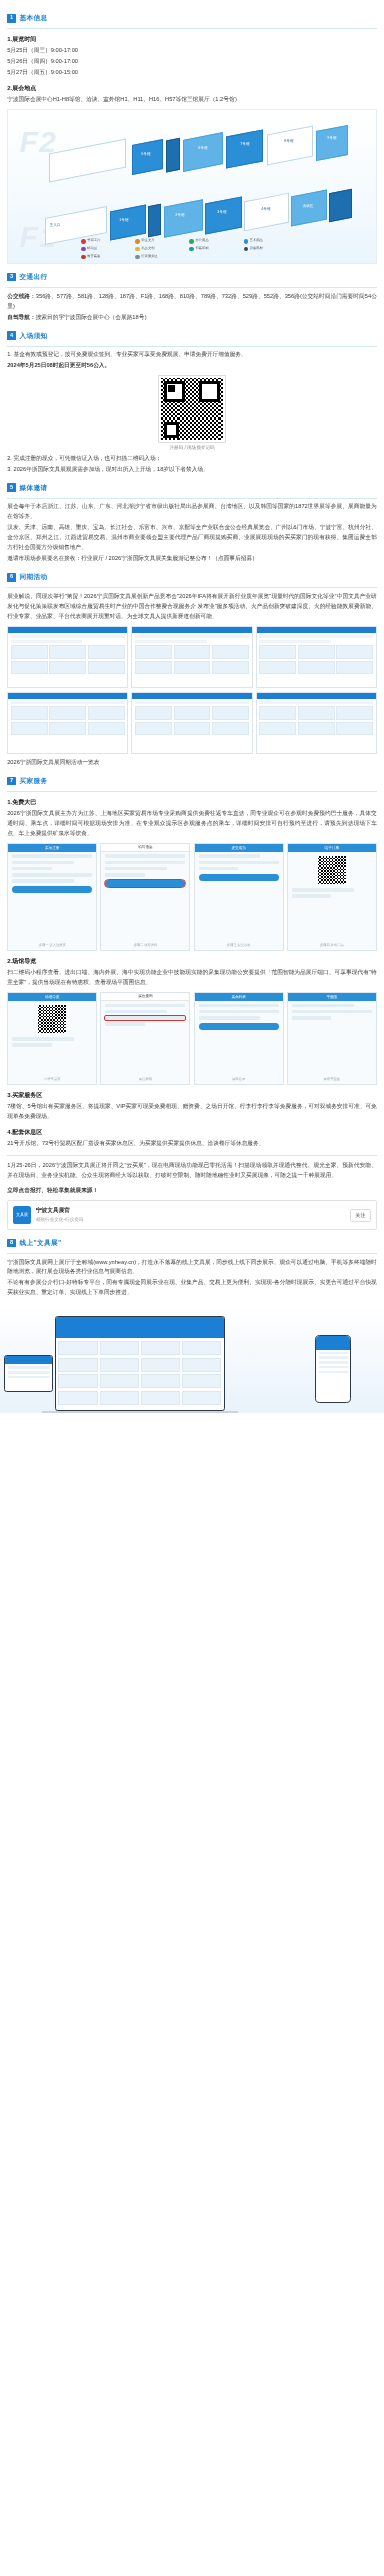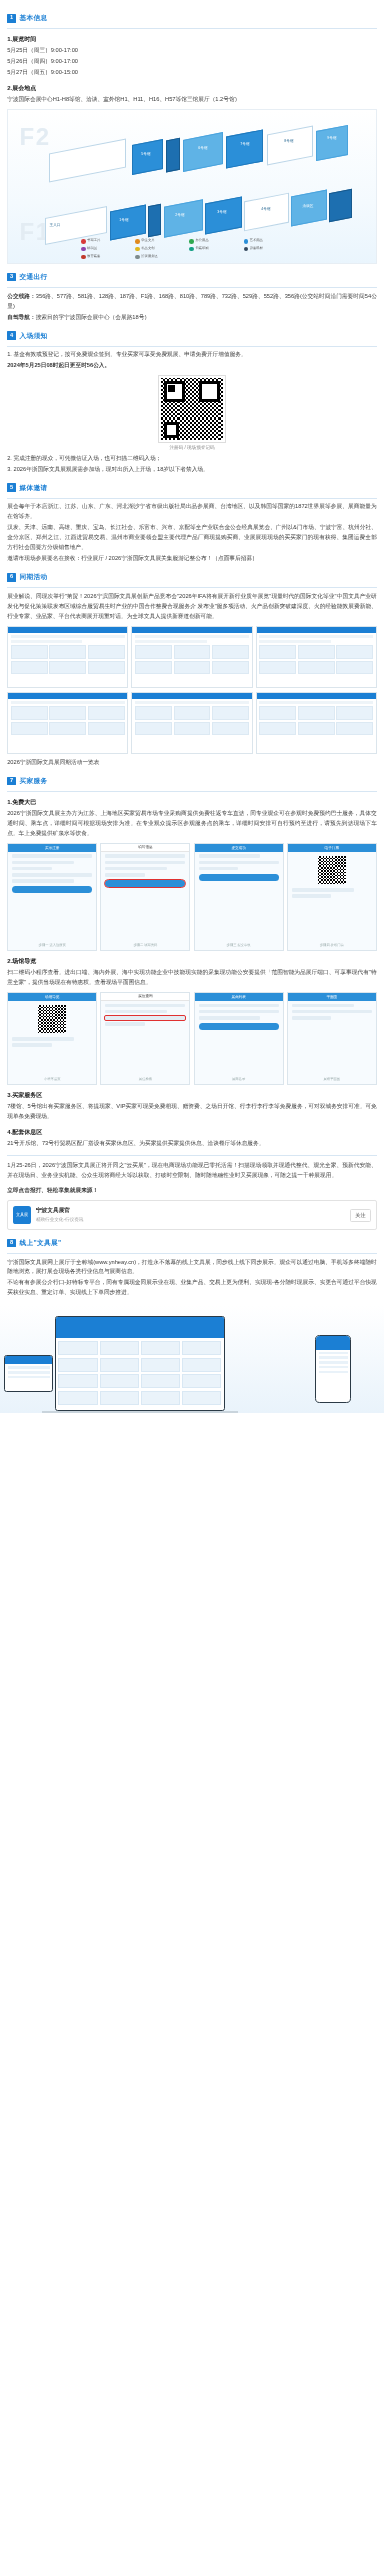--- a/index.html
+++ b/index.html
@@ -61,24 +61,25 @@
     position: relative;
     width: 100%;
     height: 155px;
     background: linear-gradient(180deg,#ffffff 0%, #f4fafe 60%, #eaf5fd 100%);
     border: 0.5px solid #e7eef4;
     margin: 4.1px 0 2.1px 0;
     overflow: hidden;
   }
   .mapwrap .ghost {
     position: absolute;
-    font-size: 24px;
+    font-size: 30px;
     font-weight: bold;
     color: #e3ecf3;
     letter-spacing: 1.5px;
+    font-style: italic;
   }
   .g-f2 { left: 11.3px; top: 6.2px; }
   .g-f1 { left: 11.3px; top: 101px; }
   .mapwrap .plan {
     position: absolute;
     background: #2b8fd8;
     border: 0.5px solid #1f78bb;
   }
   .mapwrap .plan.lt { background: #5fb3e6; border-color:#4aa3dd; }
   .mapwrap .plan.dk { background: #1d6fb0; border-color:#17598d; }

